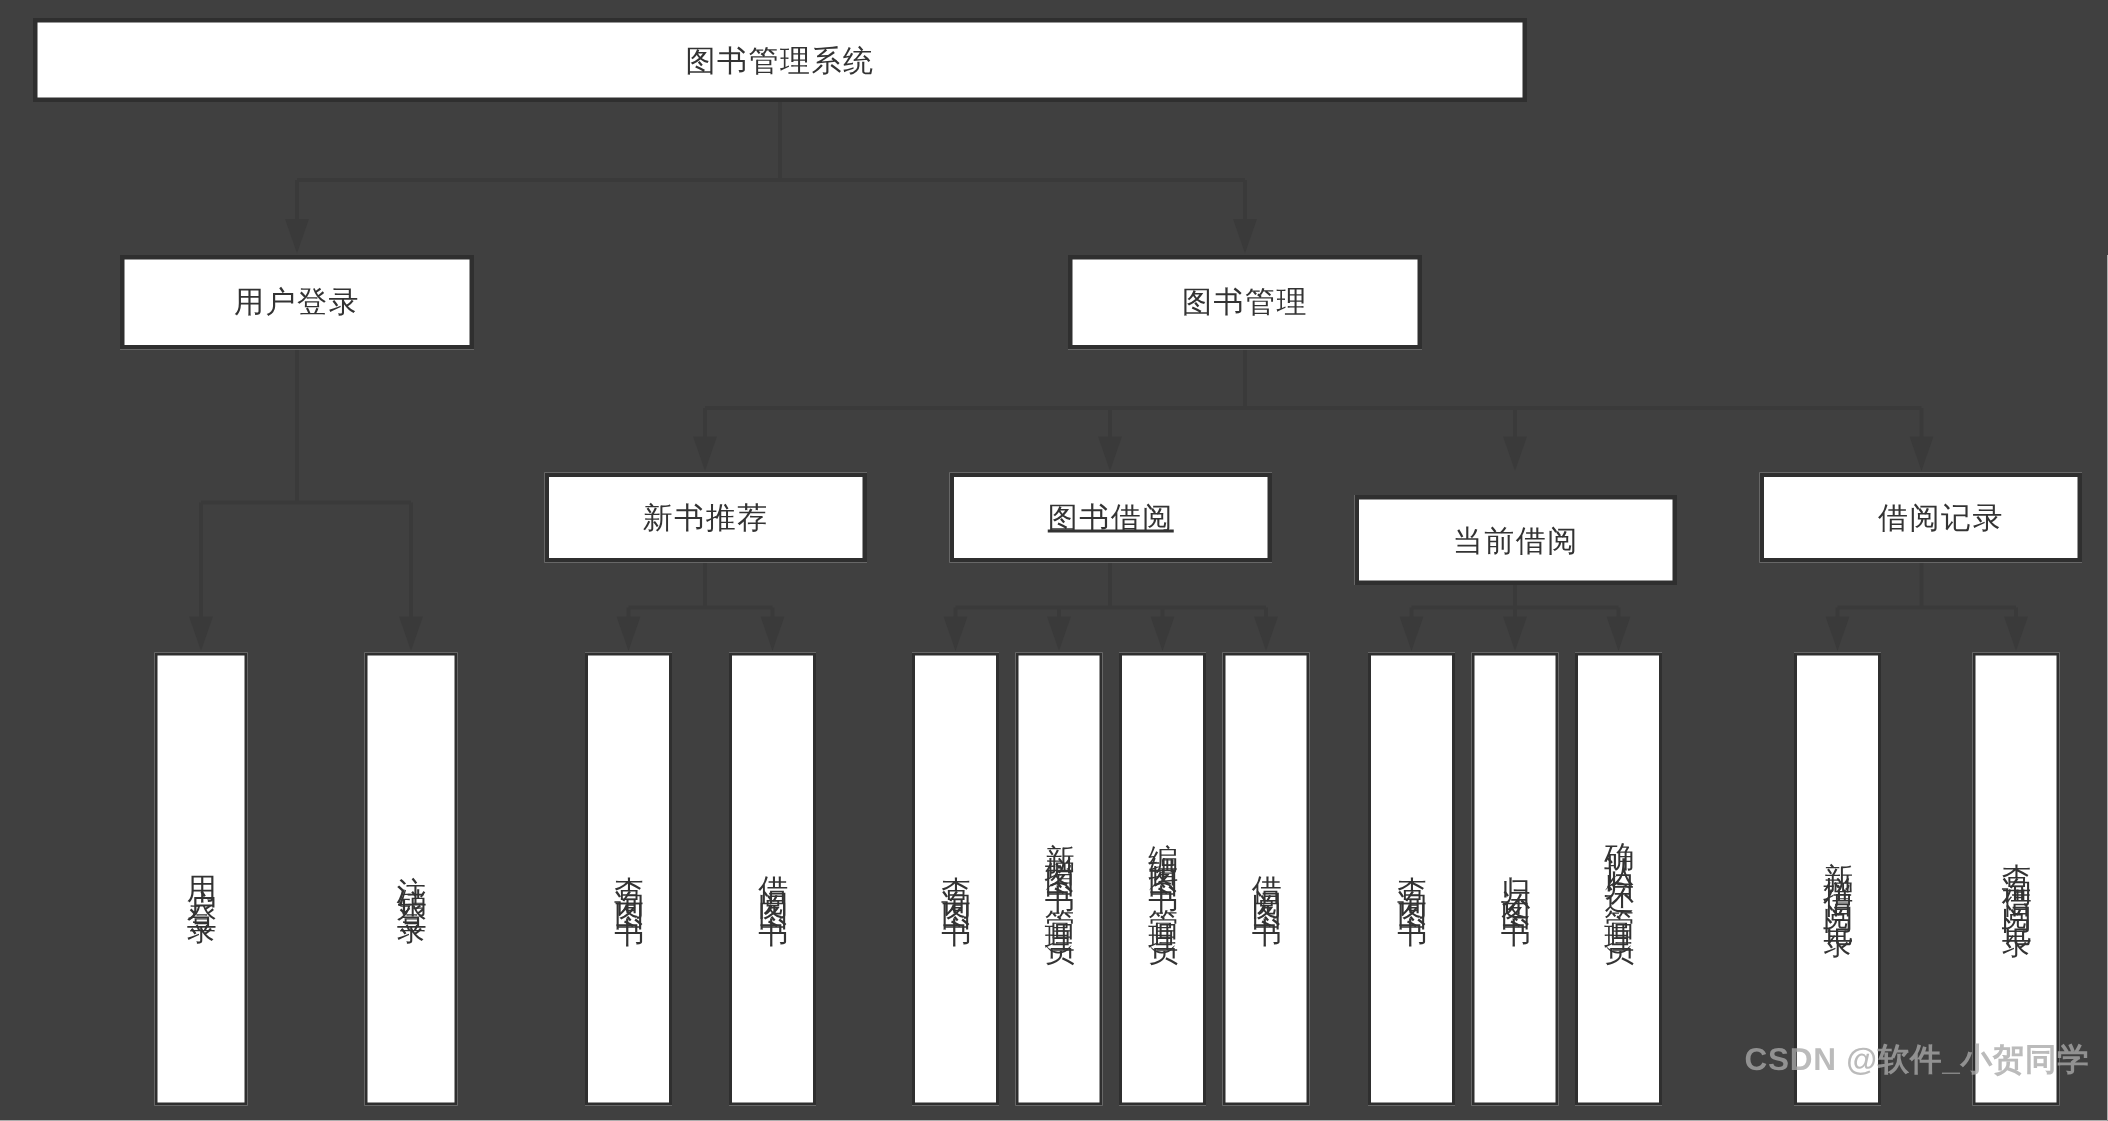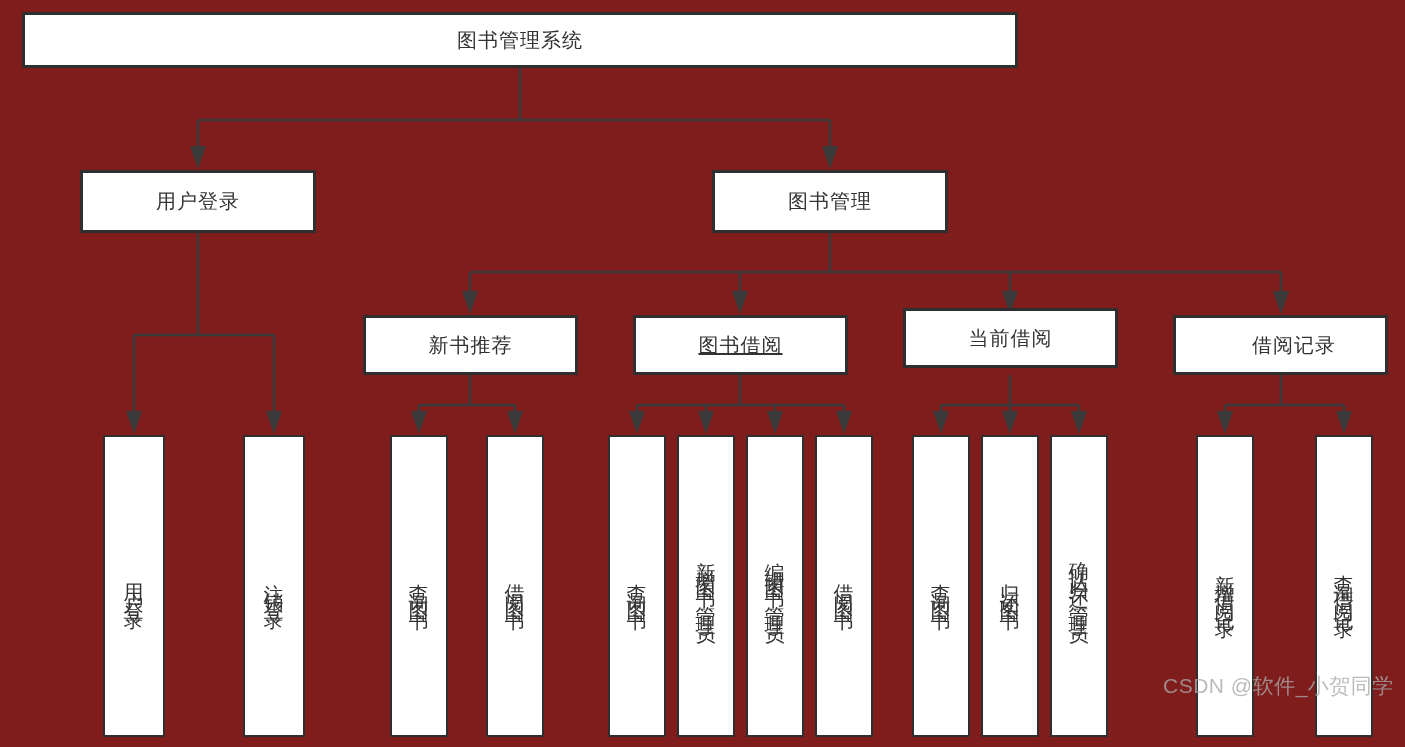--- a/index.html
+++ b/index.html
@@ -5,21 +5,21 @@
   html, body {
     margin: 0;
     padding: 0;
     background: #ffffff;
     font-family: "Liberation Sans", "DejaVu Sans", sans-serif;
   }
   .canvas {
     position: relative;
     width: 1405px;
     height: 747px;
-    background: #7f1d1d;
+    background: #404040;
     overflow: hidden;
   }
   .edges {
     position: absolute;
     left: 0; top: 0;
     width: 1405px;
     height: 747px;
     pointer-events: none;
   }
   .edges path {
@@ -50,27 +50,28 @@
     writing-mode: vertical-rl;
     text-orientation: mixed;
     font-size: 20px;
     letter-spacing: 9px;
     line-height: 1;
     color: #333333;
   }
   .watermark {
     position: absolute;
     left: 1163px;
-    top: 672px;
+    top: 692px;
     width: 242px;
     font-size: 21px;
     color: rgba(168, 168, 168, 0.78);
     letter-spacing: 0.5px;
     white-space: nowrap;
     z-index: 5;
+    font-weight: bold;
   }
 </style>
 </head>
 <body>
 
 <div class="canvas">
 
   <svg class="edges" viewBox="0 0 1405 747" xmlns="http://www.w3.org/2000/svg">
     <g>
       <path d="M520 68 V120 M198 120 H830 M198 120 V150 M830 120 V150"></path>
@@ -124,21 +125,21 @@
   <div class="node" style="left:363px; top:315px; width:215px; height:60px;">
     <span>新书推荐</span>
   </div>
 
   <div class="node" style="left:712px; top:170px; width:236px; height:63px;">
     <span>图书管理</span>
   </div>
   <div class="node" style="left:633px; top:315px; width:215px; height:60px;text-decoration:underline;">
     <span>图书借阅</span>
   </div>
-  <div class="node" style="left:903px; top:308px; width:215px; height:60px;">
+  <div class="node" style="left:903px; top:330px; width:215px; height:60px;">
     <span>当前借阅</span>
   </div>
   <div class="node" style="left:1173px; top:315px; width:215px; height:60px;padding-left:27px;">
     <span>借阅记录</span>
   </div>
 
   <div class="node leaf" style="left:103px; top:435px; width:62px; height:302px;">
     <span class="vtext">用户登录</span>
   </div>
   <div class="node leaf" style="left:243px; top:435px; width:62px; height:302px;">

